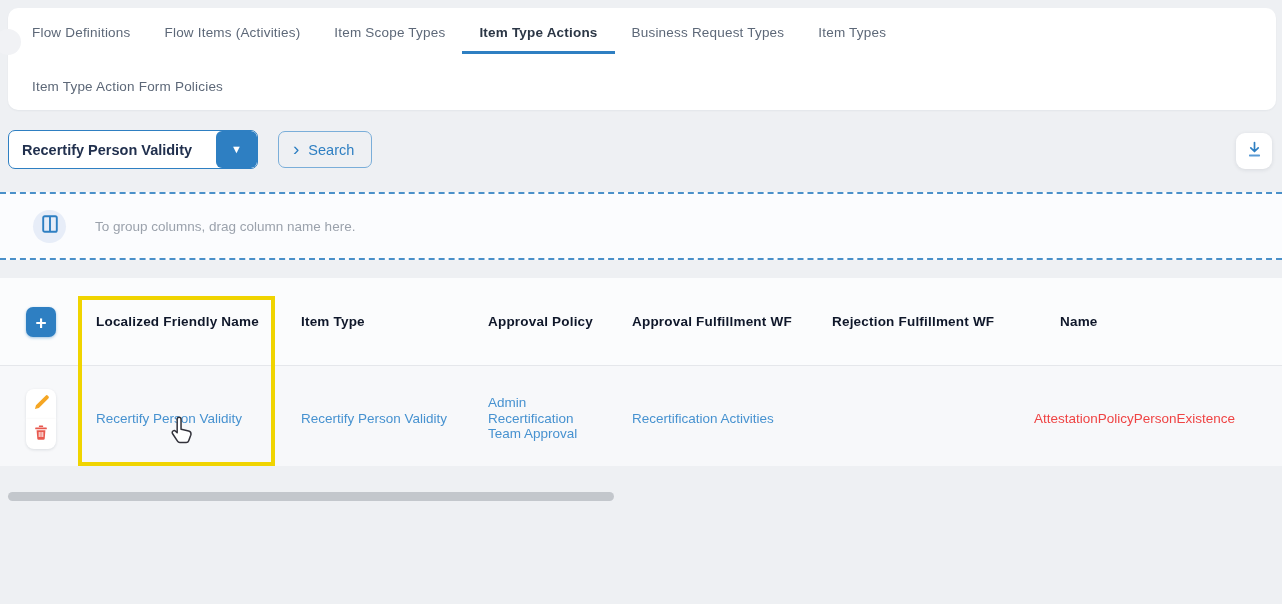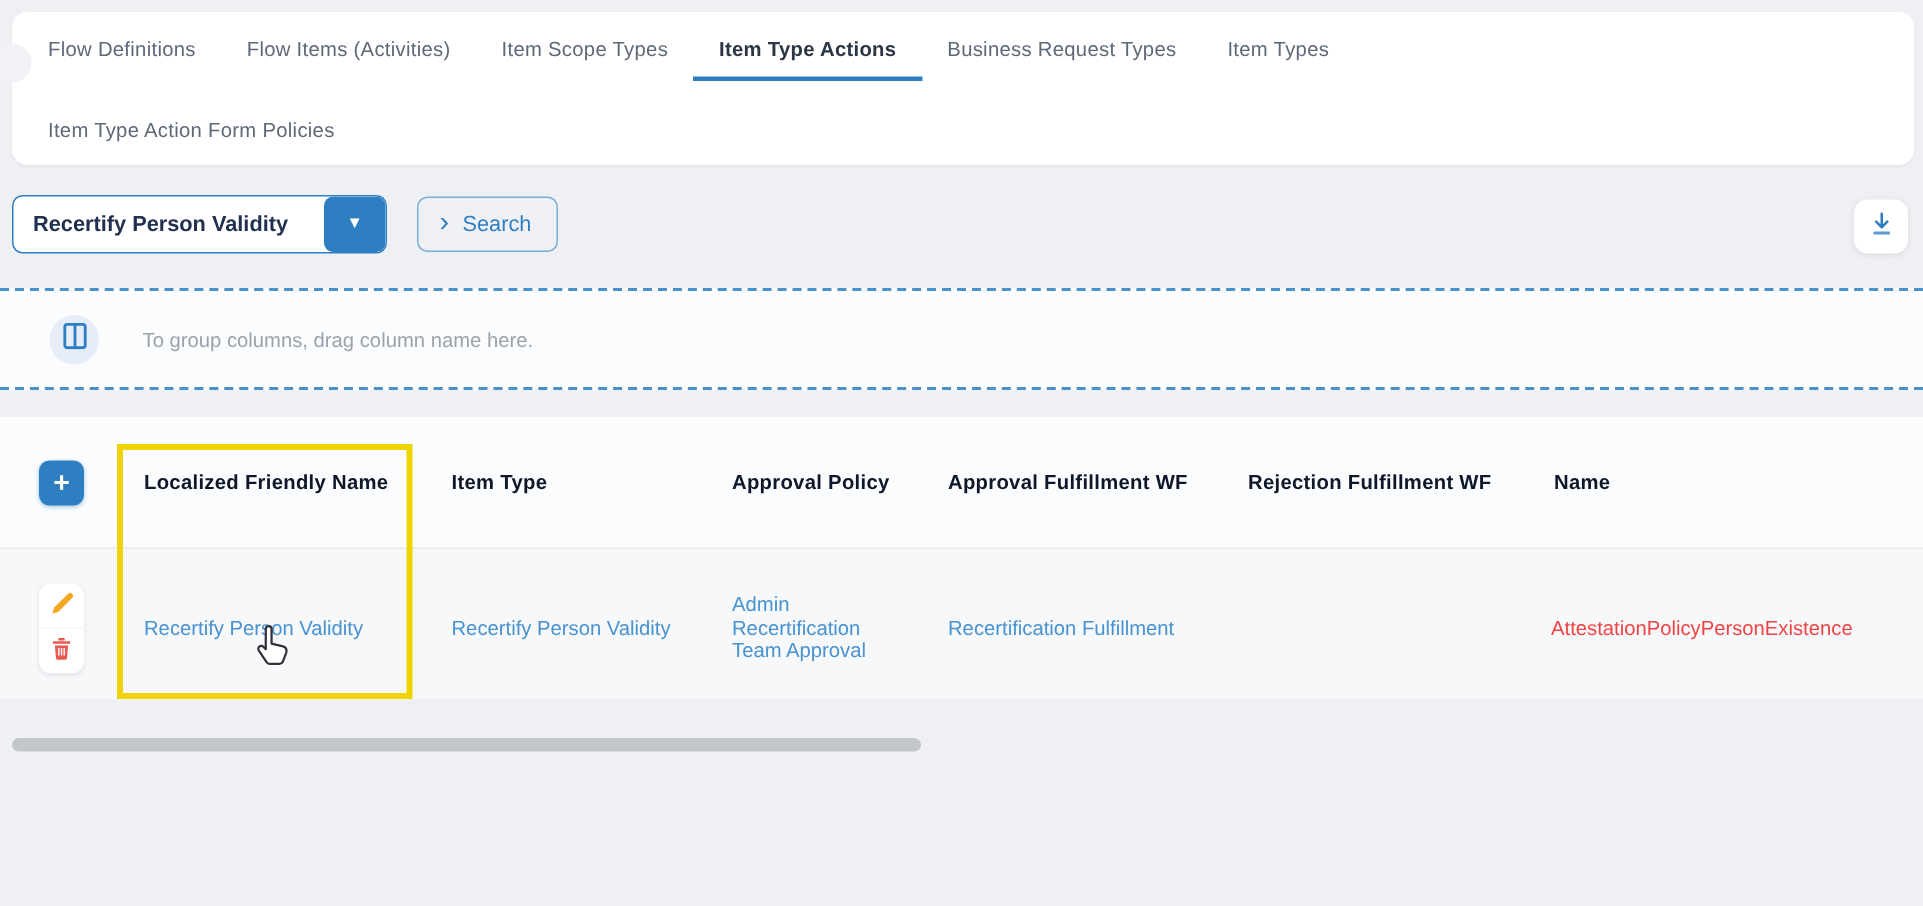--- a/index.html
+++ b/index.html
@@ -86,21 +86,21 @@
     position:absolute; left:26px; top:29px; width:30px; height:30px;
     background:var(--accent, #2e7fc2); border:none; border-radius:7px;
     color:#fff; font-size:19px; font-weight:bold; line-height:1;
     display:flex; align-items:center; justify-content:center; cursor:pointer;
     box-shadow:0 1px 3px rgba(46,127,194,.45);
   }
   .th {
     position:absolute; top:36px; font-size:13.5px; font-weight:bold;
     color:#0f172a; letter-spacing:.2px; cursor:pointer;
   }
-  .c1{left:96px;} .c2{left:301px;} .c3{left:488px;} .c4{left:632px;} .c5{left:832px;} .c6{left:1036px;}
+  .c1{left:96px;} .c2{left:301px;} .c3{left:488px;} .c4{left:632px;} .c5{left:832px;} .c6{left:1060px;}
   .row-area {
     position:absolute; left:0; top:87px; width:100%; height:101px;
     background:#f7f8fa; border-top:1px solid #e5e7eb;
   }
   .action-stack { position:absolute; left:26px; top:23px; display:flex; flex-direction:column; }
   .icon-btn {
     width:30px; height:30px; background:#fff; border:none; cursor:pointer;
     display:flex; align-items:center; justify-content:center;
     box-shadow:0 1px 3px rgba(20,30,50,.12);
   }
@@ -206,21 +206,21 @@
             <path d="M2.3 5.6h9.4l-.75 9a1.3 1.3 0 0 1-1.3 1.2H4.35a1.3 1.3 0 0 1-1.3-1.2l-.75-9z" fill="#e8594f"></path>
             <path d="M5.1 7.5v5.3M7 7.5v5.3M8.9 7.5v5.3" stroke="#fff" stroke-width="1"></path>
           </svg>
         </span>
       </button>
     </div>
 
     <div class="cell link r1 c1">Recertify Person Validity</div>
     <div class="cell link r1 c2">Recertify Person Validity</div>
     <div class="cell link r3 wrap c3">Admin Recertification Team Approval</div>
-    <div class="cell link r1 c4">Recertification Fulfillment</div>
+    <div class="cell link r1 c4">Recertification Activities</div>
     <div class="cell r1 c5"></div>
     <div class="cell plain r1" style="left:1034px;">AttestationPolicyPersonExistence</div>
   </div>
 
   <div class="highlight-box"></div>
 </div>
 
 <div class="cursor-icon">
   <svg width="26" height="30" viewBox="0 0 24 28">
     <path d="M9.3 2.2c1 0 1.8.8 1.8 1.8v9.2l1.2.25 5.9 1.4c1.3.3 2.2 1.5 2.2 2.8 0 .5-.1.9-.25 1.35l-1.9 5.1c-.35 1-1.3 1.6-2.35 1.6H10c-.9 0-1.75-.5-2.2-1.3L3.1 17.3c-.5-.9-.2-2 .7-2.5.7-.4 1.6-.3 2.2.3l1.5 1.5V4c0-1 .8-1.8 1.8-1.8z" fill="#fff" stroke="#32323a" stroke-width="1.4" stroke-linejoin="round"></path>

